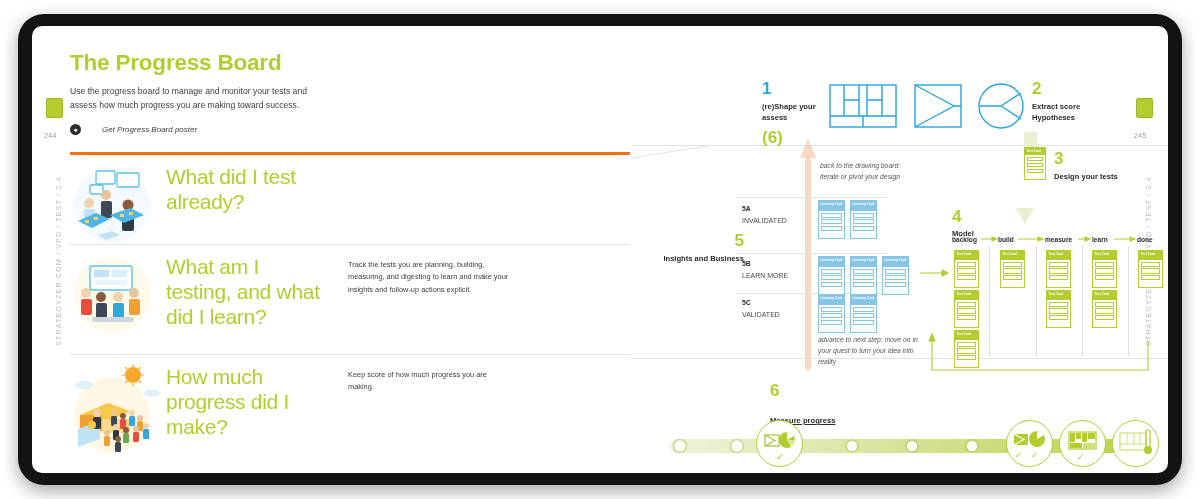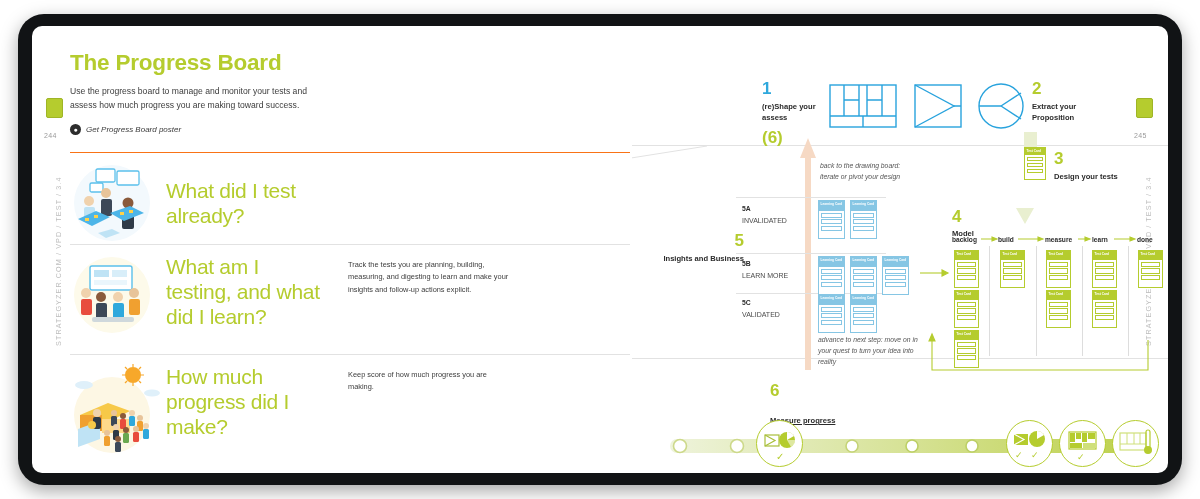--- a/index.html
+++ b/index.html
@@ -51,36 +51,36 @@
   
   #leftcol { position: absolute; left: 38px; top: 24px; width: 560px; }
   #title {
     font-size: 22.5px; font-weight: bold; color: #b5cc2e;
     letter-spacing: -.2px; margin-bottom: 9px;
   }
   #intro {
     font-size: 8.6px; color: #3c3c3c; line-height: 1.62; width: 240px;
     margin-bottom: 11px;
   }
-  #poster-link { display: flex; align-items: center; gap: 5px; }
+  #poster-link { display: flex; align-items: center; gap: 21px; }
   #poster-badge {
     width: 11px; height: 11px; border-radius: 50%;
     background: #2d2d2d; color: #fff; font-size: 7px;
     display: flex; align-items: center; justify-content: center;
     flex: 0 0 auto;
   }
   #poster-text { font-size: 8px; font-style: italic; color: #3c3c3c; }
 
   
   .qrow {
     position: absolute; left: 38px; width: 560px;
     border-top: 1px solid #e2e2e2;
     display: flex; align-items: flex-start;
   }
-  .qrow.first { border-top: 1px solid #f97316; align-items: center; }
+  .qrow.first { border-top: 3px solid #f97316; }
   .qillus { width: 96px; flex: 0 0 96px; padding-top: 8px; }
   .qhead {
     width: 160px; flex: 0 0 160px;
     font-size: 21px; line-height: 1.18; color: #b5cc2e;
     padding-top: 10px; letter-spacing: -.3px;
   }
   .qbody {
     flex: 1; font-size: 7.4px; line-height: 1.68; color: #3c3c3c;
     padding-top: 14px; padding-left: 22px; max-width: 185px;
   }
@@ -318,21 +318,21 @@
       </svg>
       <svg class="bcanvas" style="left:345px; top:42px;" width="48" height="48">
         <circle cx="24" cy="24" r="22"></circle>
         <line x1="24" y1="24" x2="2" y2="24"></line>
         <line x1="24" y1="24" x2="44" y2="11"></line>
         <line x1="24" y1="24" x2="44" y2="37"></line>
       </svg>
 
       <div style="position:absolute; left:400px; top:40px; width:80px;">
         <div class="dnum">2</div>
-        <div class="dlabel" style="margin-top:4px;">Extract your Proposition</div>
+        <div class="dlabel" style="margin-top:4px;">Extract score Hypotheses</div>
       </div>
 
       <div class="note" style="position:absolute; left:188px; top:120px; width:100px;">back to the drawing board: iterate or pivot your design</div>
 
       <div class="tcard" style="left:392px; top:107px; width:22px; height:33px;">
         <div class="thead" style="height:7px;">Test Card</div>
         <div class="tline" style="height:4.5px;"></div>
         <div class="tline" style="height:4.5px;"></div>
         <div class="tline" style="height:4.5px;"></div>
       </div>

